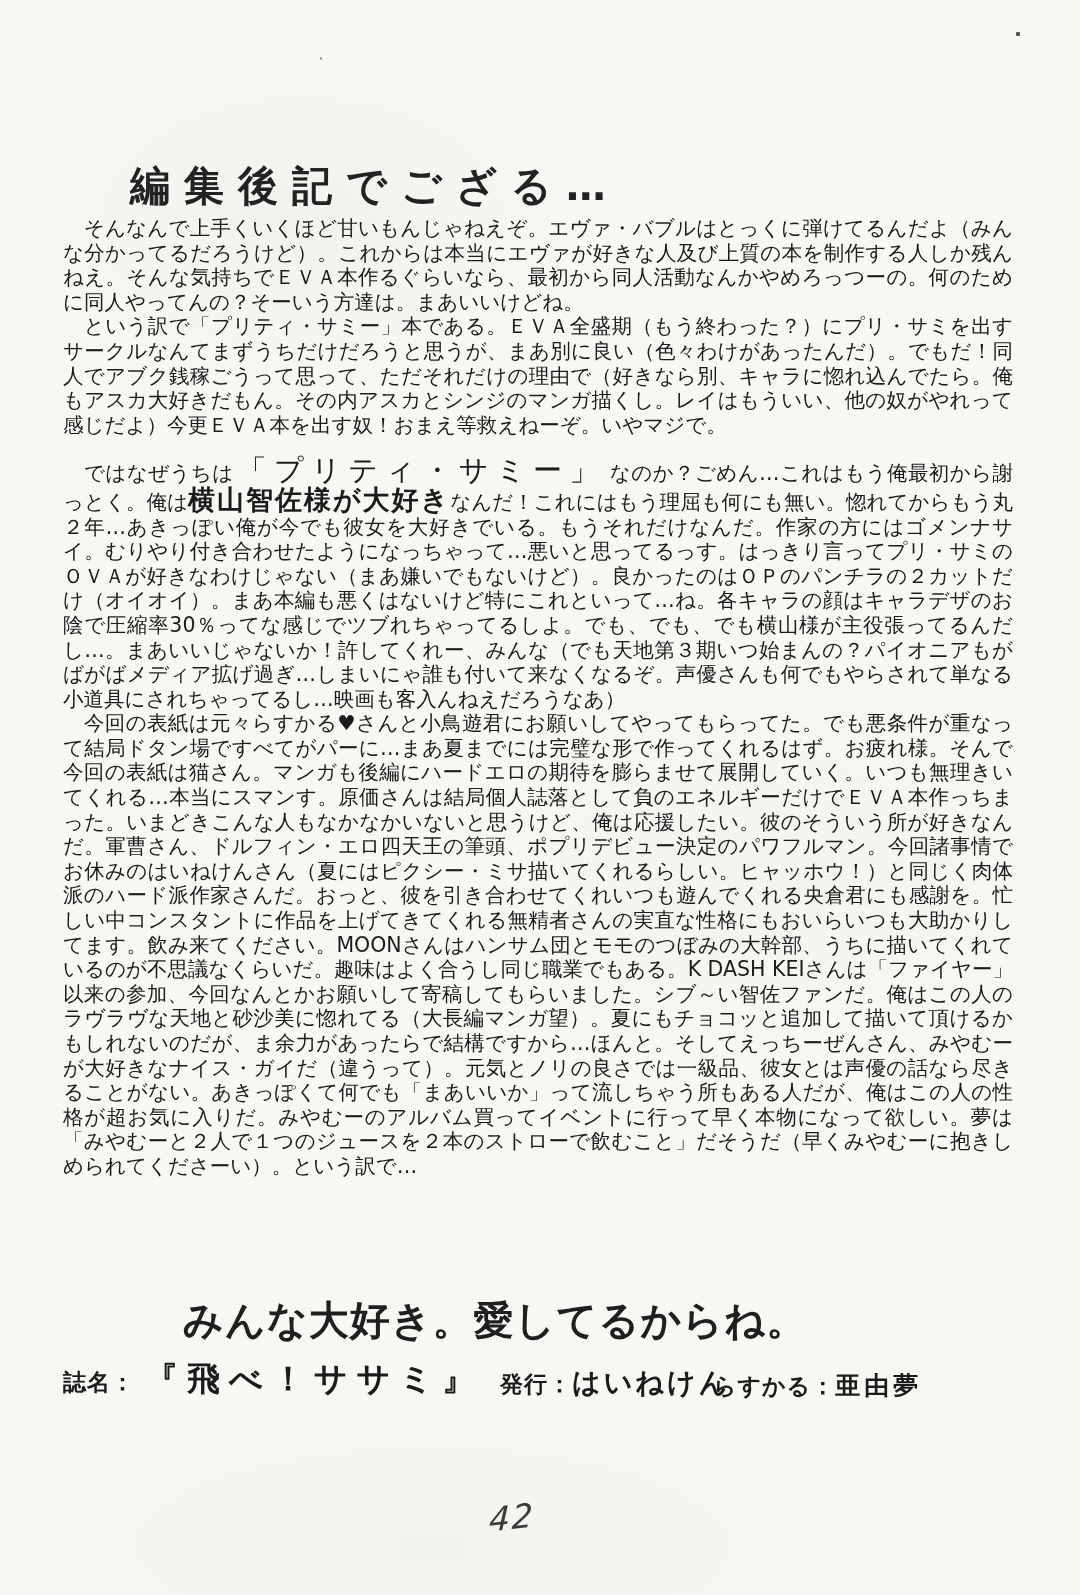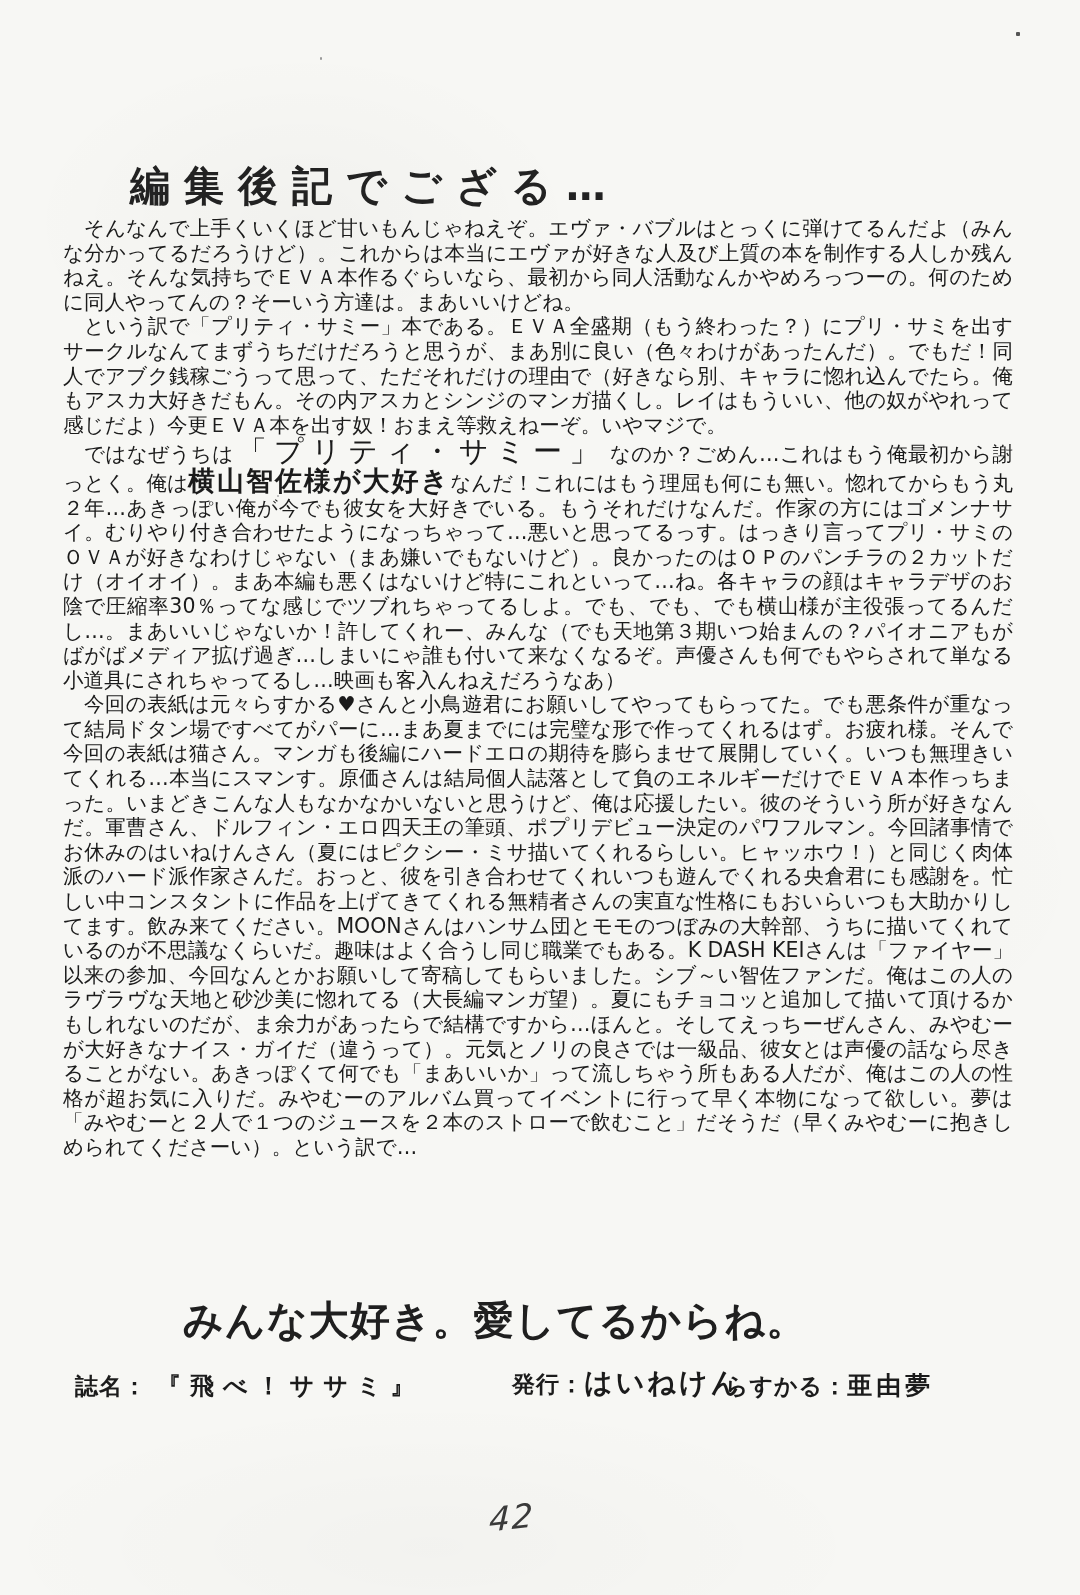--- a/index.html
+++ b/index.html
@@ -28,21 +28,21 @@
     transform: scaleY(1.04);
     white-space: nowrap;
   }
   .article {
     position: absolute; left: 63px; top: 216px; width: 950px;
     font-size: 20.5px; line-height: 24.6px;
     text-align: justify;
     color: #1b1b1b;
   }
   .article p { margin: 0; }
-  .article p.spaced { }
+  .article p.spaced { margin-top: 19px; }
   .seg-big {
     font-size: 29px; letter-spacing: 7px; padding: 0 4px;
     line-height: 1;
   }
   .seg-bigbold {
     font-size: 27px; font-weight: 700; letter-spacing: 2px;
     line-height: 1;
   }
   .seg-bold { font-weight: 400; }
   .closing {
@@ -53,24 +53,24 @@
     white-space: nowrap;
     color: #1f1f1f;
   }
   .colophon {
     position: absolute; left: 63px; top: 1352px; width: 960px; height: 50px;
   }
   .col-group { position: absolute; bottom: 0; white-space: nowrap; }
   .col-mag { left: 0; }
   .col-pub { left: 437px; }
   .col-ed  { left: 650px; }
-  .col-label { font-size: 23px; font-weight: 700; letter-spacing: 1px; margin-left: 12px; }
+  .col-label { font-size: 23px; font-weight: 700; letter-spacing: 1px; }
   .val-magazine {
     font-family: "DejaVu Serif", serif;
-    font-size: 24px; font-weight: 700; letter-spacing: 9px; margin-left: 10px;
+    font-size: 33px; font-weight: 700; letter-spacing: 9px; margin-left: 10px;
   }
   .val-publisher {
     font-family: "DejaVu Serif", serif;
     font-size: 28px; font-weight: 700; letter-spacing: 3px;
   }
   .val-editor {
     font-size: 25px; font-weight: 900; letter-spacing: 4px;
   }
   .pageno {
     position: absolute; left: 489px; top: 1498px;

